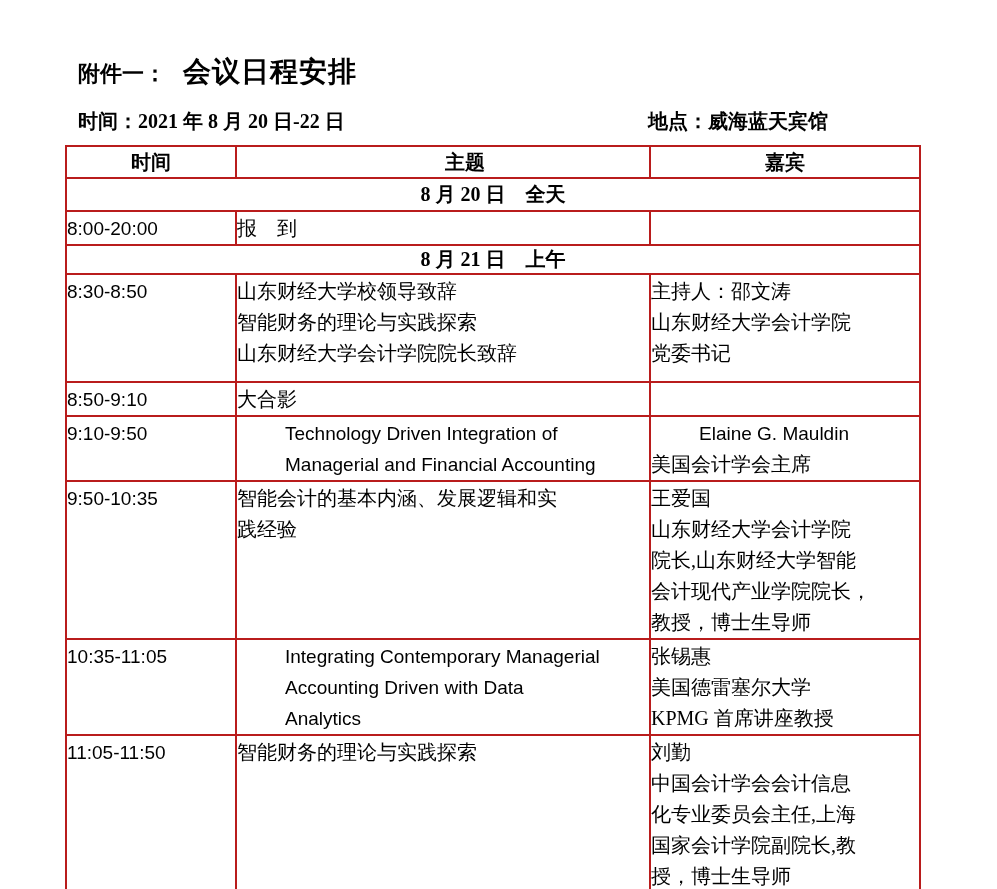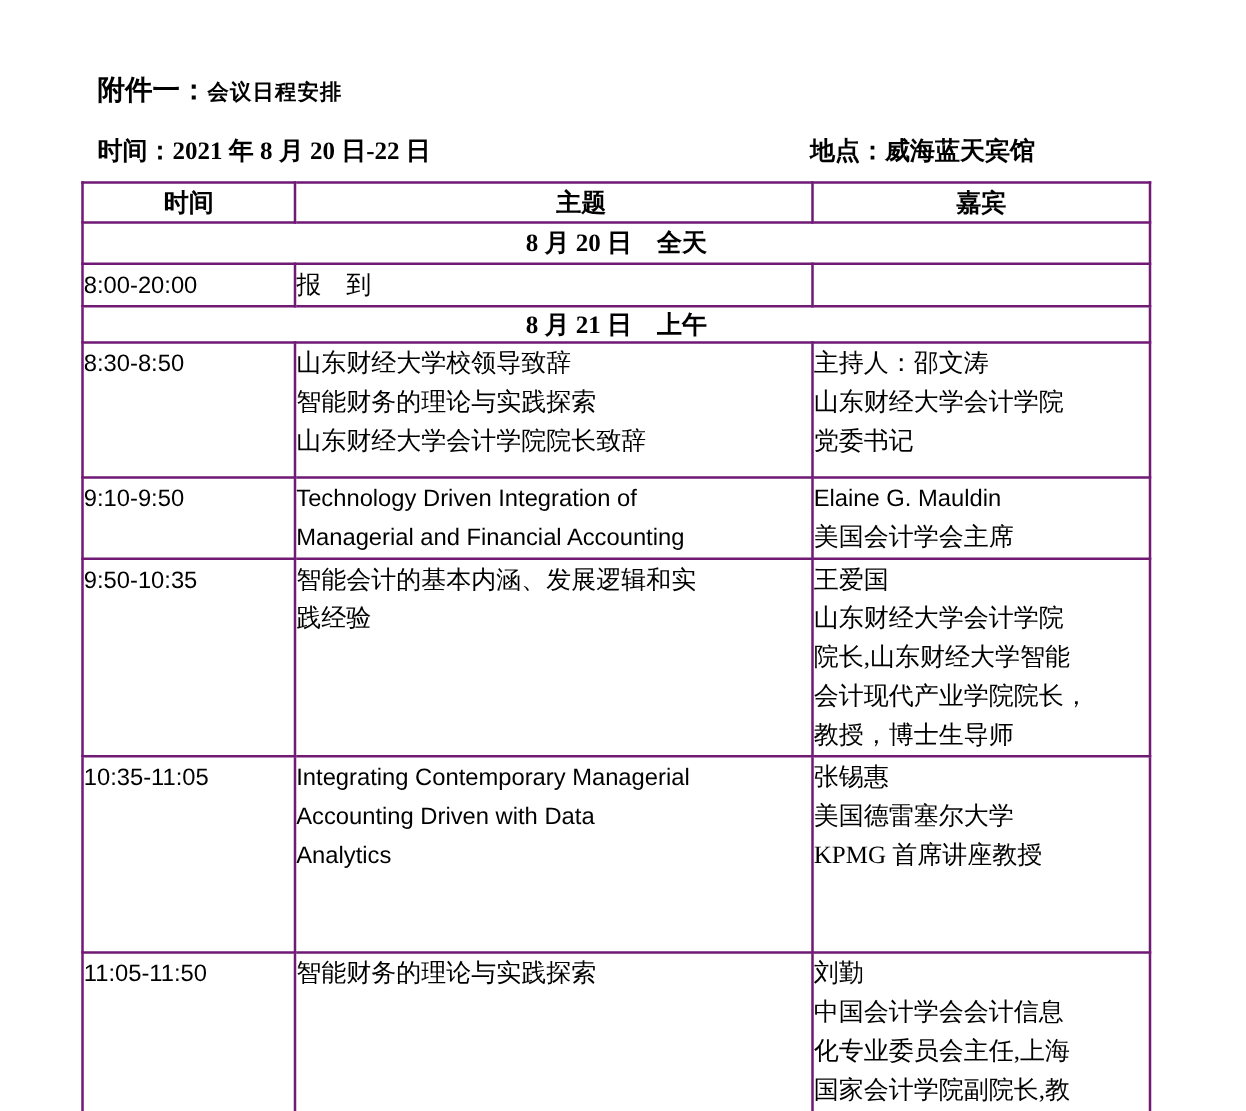--- a/index.html
+++ b/index.html
@@ -10,34 +10,34 @@
     font-family: "Liberation Serif", serif;
     color: #000000;
   }
   .page { position: relative; width: 997px; height: 889px; background: #ffffff; }
 
   .doc-title {
     position: absolute; left: 78px; top: 54px;
     font-weight: bold; white-space: pre; line-height: 36px;
   }
   .doc-title .title-prefix { font-size: 22px; }
-  .doc-title .title-main   { font-size: 17px; letter-spacing: 1px; }
+  .doc-title .title-main   { font-size: 28px; letter-spacing: 1px; margin-left: 17px; }
 
   .meta-row {
     position: absolute; left: 78px; top: 106px; width: 841px; height: 30px;
     font-size: 20px; font-weight: bold; line-height: 30px; white-space: pre;
   }
   .meta-date { position: absolute; left: 0; top: 0; }
   .meta-location { position: absolute; left: 570px; top: 0; }
 
   table.schedule {
     position: absolute; left: 65px; top: 145px;
     width: 854px; border-collapse: collapse; table-layout: fixed;
   }
-  .schedule th, .schedule td { border: 2px solid #701a75; overflow: hidden; margin-left: 28px; }
+  .schedule th, .schedule td { border: 2px solid #b91c1c; overflow: hidden; margin-left: 28px; }
   .col-time  { width: 170px; }
   .col-topic { width: 414px; padding-left: 44px; }
   .col-guest { width: 270px; }
 
   .schedule thead tr { height: 32px; }
   .schedule th {
     font-size: 20px; font-weight: bold; text-align: center; vertical-align: middle;
   }
 
   .schedule tbody tr:nth-child(1)  { height: 33px; padding-left: 48px;  }
@@ -60,21 +60,21 @@
     font-size: 19px; vertical-align: top;
     line-height: 31px; padding-top: 1px; white-space: pre;
   }
   .topic-cell, .guest-cell {
     vertical-align: top; padding-top: 1px;
   }
   .line {
     font-size: 20px; line-height: 31px; white-space: pre;
   }
   .line.latin {
-    font-family: "Liberation Sans", sans-serif; font-size: 19px;
+    font-family: "Liberation Sans", sans-serif; font-size: 19px; padding-left: 48px;
   }
 </style>
 </head>
 <body>
 
 <div class="page">
 
   <div class="doc-title"><span class="title-prefix">附件一：</span><span class="title-main">会议日程安排</span></div>
 
   <div class="meta-row">
@@ -109,20 +109,27 @@
           <td class="topic-cell">
             <div class="line">山东财经大学校领导致辞</div>
             <div class="line">智能财务的理论与实践探索</div>
             <div class="line">山东财经大学会计学院院长致辞</div>
           </td>
           <td class="guest-cell">
             <div class="line">主持人：邵文涛</div>
             <div class="line">山东财经大学会计学院</div>
             <div class="line">党委书记</div>
           </td>
+        </tr>
+        <tr>
+          <td class="time-cell">8:50-9:10</td>
+          <td class="topic-cell">
+            <div class="line">大合影</div>
+          </td>
+          <td class="guest-cell"></td>
         </tr>
         <tr>
           <td class="time-cell">9:10-9:50</td>
           <td class="topic-cell">
             <div class="line latin">Technology Driven Integration of</div>
             <div class="line latin">Managerial and Financial Accounting</div>
           </td>
           <td class="guest-cell">
             <div class="line latin">Elaine G. Mauldin</div>
             <div class="line">美国会计学会主席</div>

